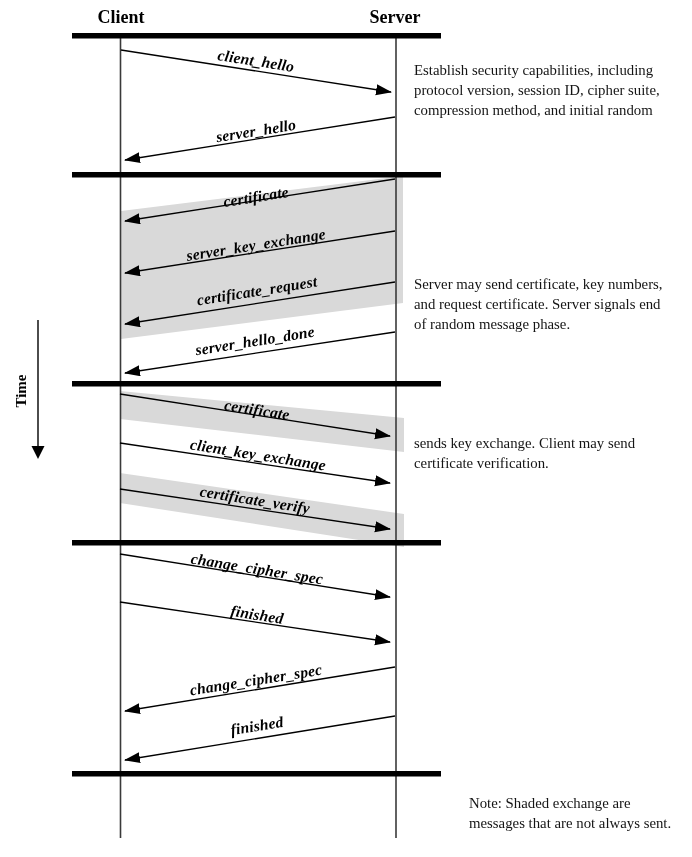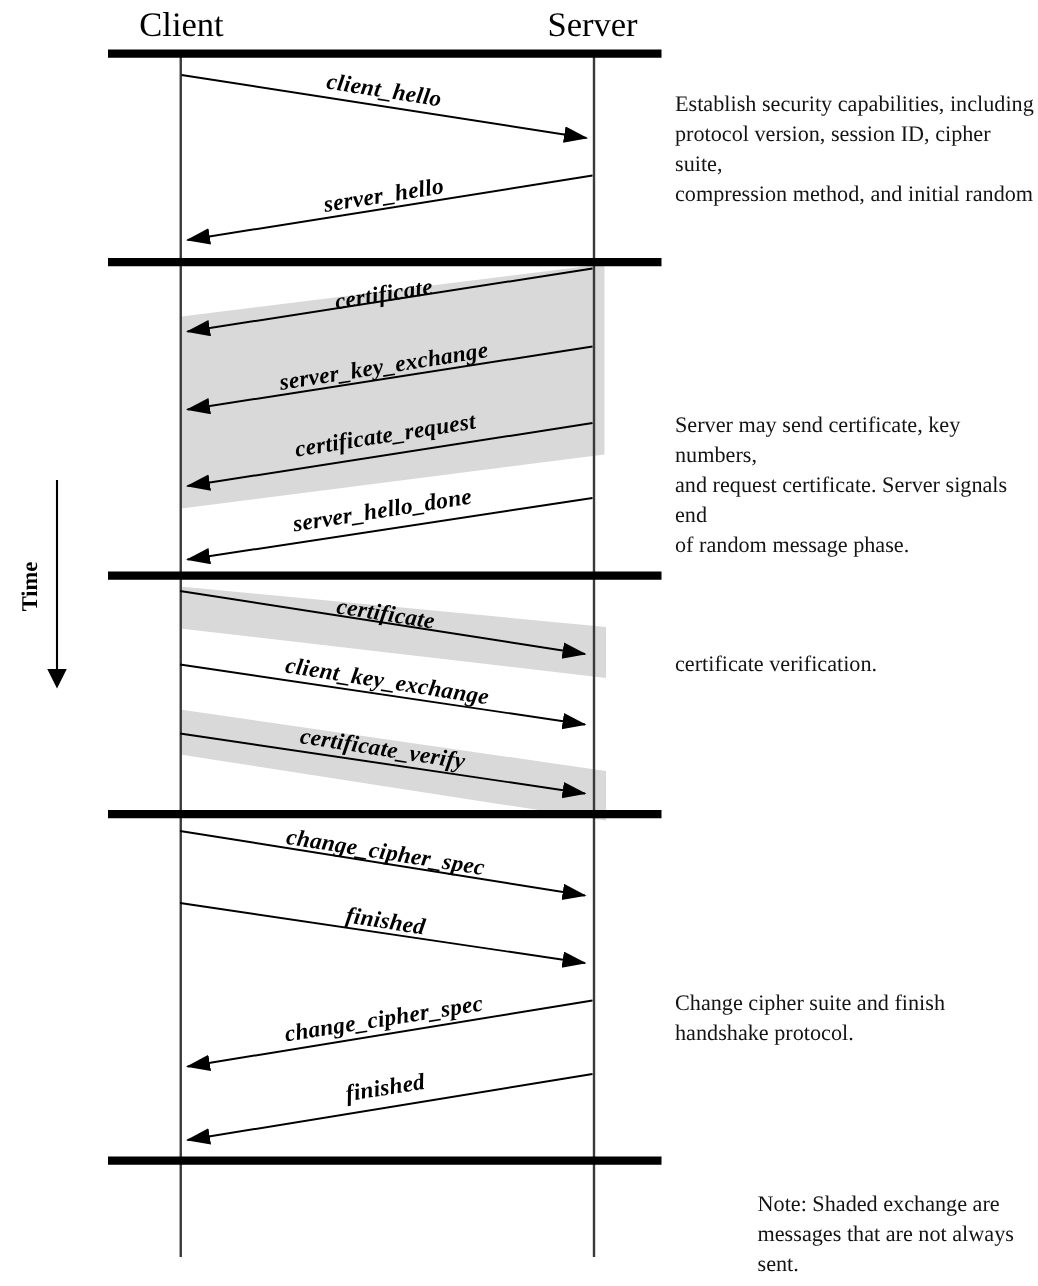--- a/index.html
+++ b/index.html
@@ -1,24 +1,24 @@
 <!DOCTYPE html>
 <html><head>
 <meta charset="utf-8">
 <style>
   html,body{margin:0;padding:0;background:#fff;}
   .stage{position:relative;width:692px;height:857px;background:#fff;overflow:hidden;
          font-family:"Liberation Serif","DejaVu Serif",serif;color:#000;}
   .stage svg{position:absolute;left:0;top:0;}
   .title{position:absolute;transform:translate(-50%,-50%);
-         font-weight:normal;font-size:23px;white-space:nowrap;}
+         font-weight:bold;font-size:18px;white-space:nowrap;}
   .msg{position:absolute;transform:translate(-50%,-50%) rotate(var(--r));
        font-style:italic;font-weight:bold;font-size:15.5px;letter-spacing:.2px;
        white-space:nowrap;}
-  .annot{position:absolute;font-size:14.8px;line-height:20px;color:#141414;margin-left:36px;}
+  .annot{position:absolute;font-size:14.8px;line-height:20px;color:#141414;}
   .time-label{position:absolute;transform:translate(-50%,-50%) rotate(-90deg);
        font-weight:bold;font-size:15px;white-space:nowrap;}
 </style>
 </head>
 <body>
 
 <div class="stage">
 
   <svg width="692" height="857" viewBox="0 0 692 857">
     <defs>
@@ -89,26 +89,23 @@
     <div>compression method, and initial random</div>
   </div>
 
   <div class="annot" style="left:414px;top:274px">
     <div>Server may send certificate, key numbers,</div>
     <div>and request certificate. Server signals end</div>
     <div>of random message phase.</div>
   </div>
 
   <div class="annot" style="left:414px;top:433px">
+    <div>sends key exchange. Client may send</div>
     <div>certificate verification.</div>
   </div>
 
-  <div class="annot" style="left:414px;top:659px">
-    <div>Change cipher suite and finish</div>
-    <div>handshake protocol.</div>
-  </div>
 
   <div class="annot" style="left:469px;top:793px">
     <div>Note: Shaded exchange are</div>
     <div>messages that are not always sent.</div>
   </div>
 
 </div>
 
 </body></html>

